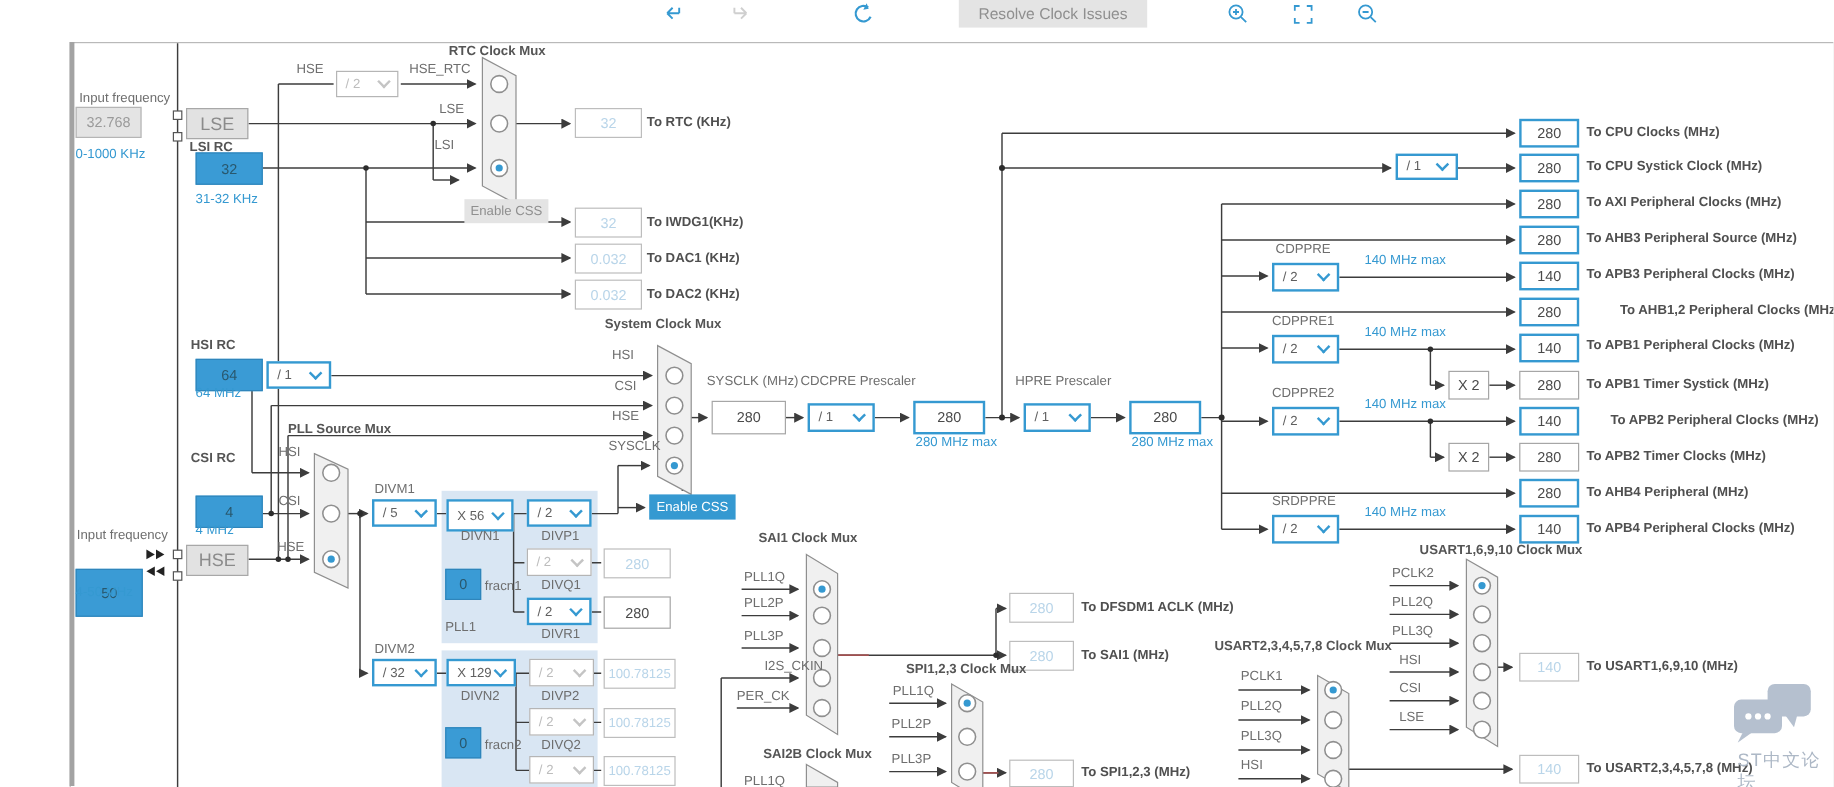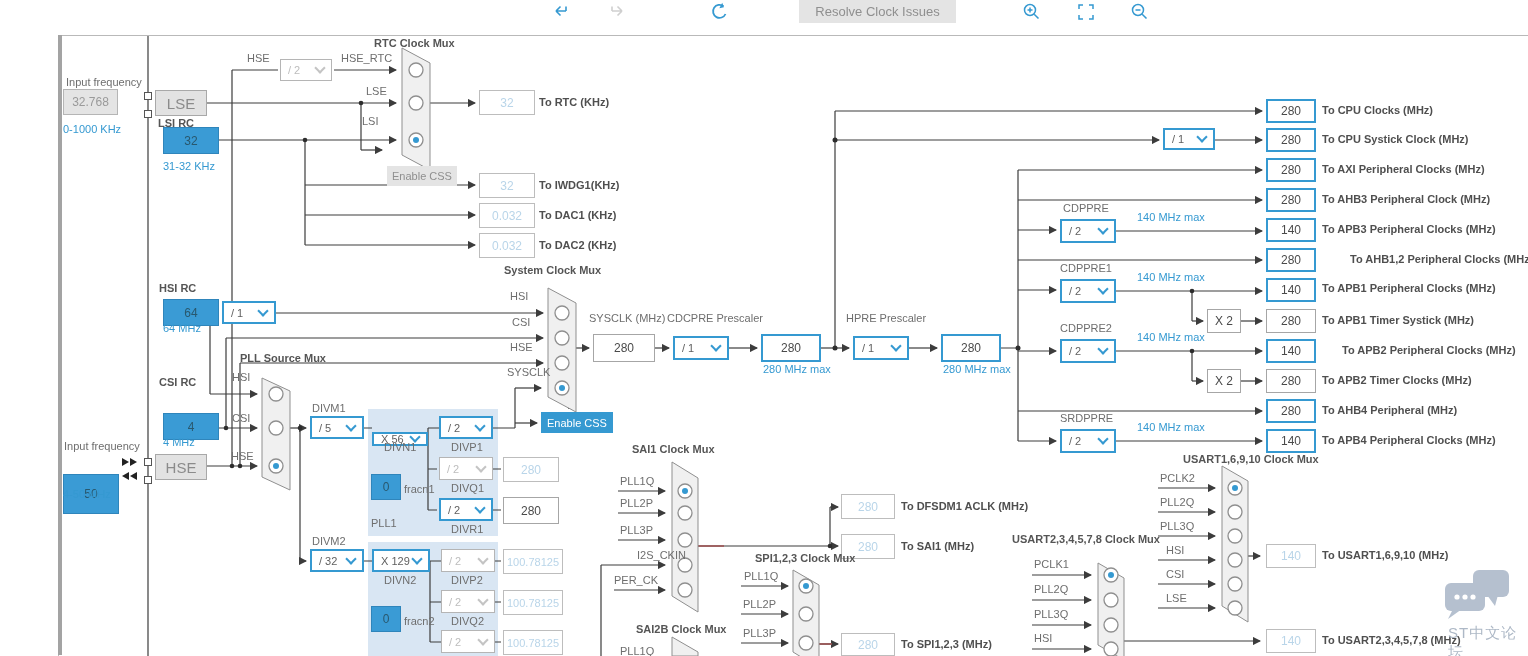--- a/index.html
+++ b/index.html
@@ -301,21 +301,21 @@
   <div class="lbl" style="left:64px;top:440px">Input frequency</div>
   <div class="fill" style="left:63px;top:474px;width:56px;height:40px">50</div>
   <div class="lbl lbl-blue" style="left:63px;top:488px">4-50 MHz</div>
   <div class="namebox" style="left:155px;top:454px;width:52px;height:26px">HSE</div>
 
   <div class="lbl" style="left:312px;top:402px">DIVM1</div>
   <div class="dd dd-blue" style="left:310px;top:416px;width:54px;height:23px">
       <span>/ 5</span>
       <span class="chev"></span>
     </div>
-  <div class="dd dd-blue" style="left:372px;top:432px;width:56px;height:14px">
+  <div class="dd dd-blue" style="left:372px;top:416px;width:56px;height:27px">
       <span>X 56</span>
       <span class="chev"></span>
     </div>
   <div class="lbl" style="left:384px;top:441px">DIVN1</div>
   <div class="dd dd-blue" style="left:439px;top:416px;width:54px;height:23px">
       <span>/ 2</span>
       <span class="chev"></span>
     </div>
   <div class="lbl" style="left:451px;top:441px">DIVP1</div>
   <div class="dd dd-gray" style="left:439px;top:457px;width:54px;height:23px">
@@ -420,21 +420,21 @@
   <div class="vbox vb-gray" style="left:1207px;top:309px;width:34px;height:24px">X 2</div>
   <div class="vbox vb-gray" style="left:1207px;top:369px;width:34px;height:24px">X 2</div>
 
   <div class="vbox vb-blue" style="left:1266px;top:99px;width:50px;height:24px">280</div>
   <div class="olbl" style="left:1322px;top:104px">To CPU Clocks (MHz)</div>
   <div class="vbox vb-blue" style="left:1266px;top:128px;width:50px;height:24px">280</div>
   <div class="olbl" style="left:1322px;top:133px">To CPU Systick Clock (MHz)</div>
   <div class="vbox vb-blue" style="left:1266px;top:158px;width:50px;height:24px">280</div>
   <div class="olbl" style="left:1322px;top:163px">To AXI Peripheral Clocks (MHz)</div>
   <div class="vbox vb-blue" style="left:1266px;top:188px;width:50px;height:24px">280</div>
-  <div class="olbl" style="left:1322px;top:193px">To AHB3 Peripheral Clock (MHz)</div>
+  <div class="olbl" style="left:1322px;top:193px">To AHB3 Peripheral Source (MHz)</div>
   <div class="vbox vb-blue" style="left:1266px;top:218px;width:50px;height:24px">140</div>
   <div class="olbl" style="left:1322px;top:223px">To APB3 Peripheral Clocks (MHz)</div>
   <div class="vbox vb-blue" style="left:1266px;top:248px;width:50px;height:24px">280</div>
   <div class="olbl" style="left:1350px;top:253px">To AHB1,2 Peripheral Clocks (MHz)</div>
   <div class="vbox vb-blue" style="left:1266px;top:278px;width:50px;height:24px">140</div>
   <div class="olbl" style="left:1322px;top:282px">To APB1 Peripheral Clocks (MHz)</div>
   <div class="vbox vb-gray" style="left:1266px;top:309px;width:50px;height:24px">280</div>
   <div class="olbl" style="left:1322px;top:314px">To APB1 Timer Systick (MHz)</div>
   <div class="vbox vb-blue" style="left:1266px;top:339px;width:50px;height:24px">140</div>
   <div class="olbl" style="left:1342px;top:344px">To APB2 Peripheral Clocks (MHz)</div>

